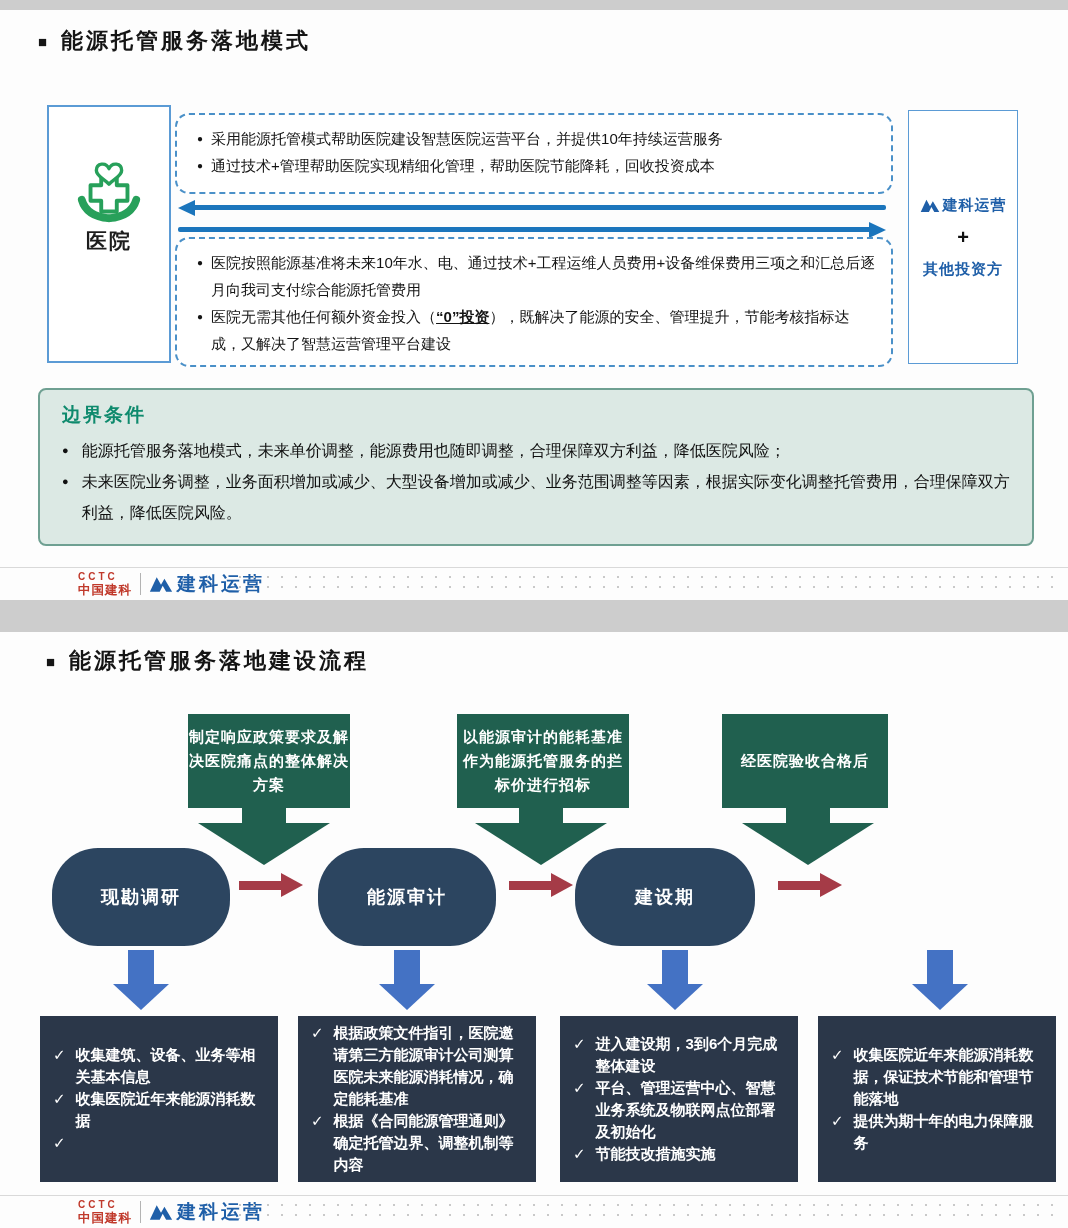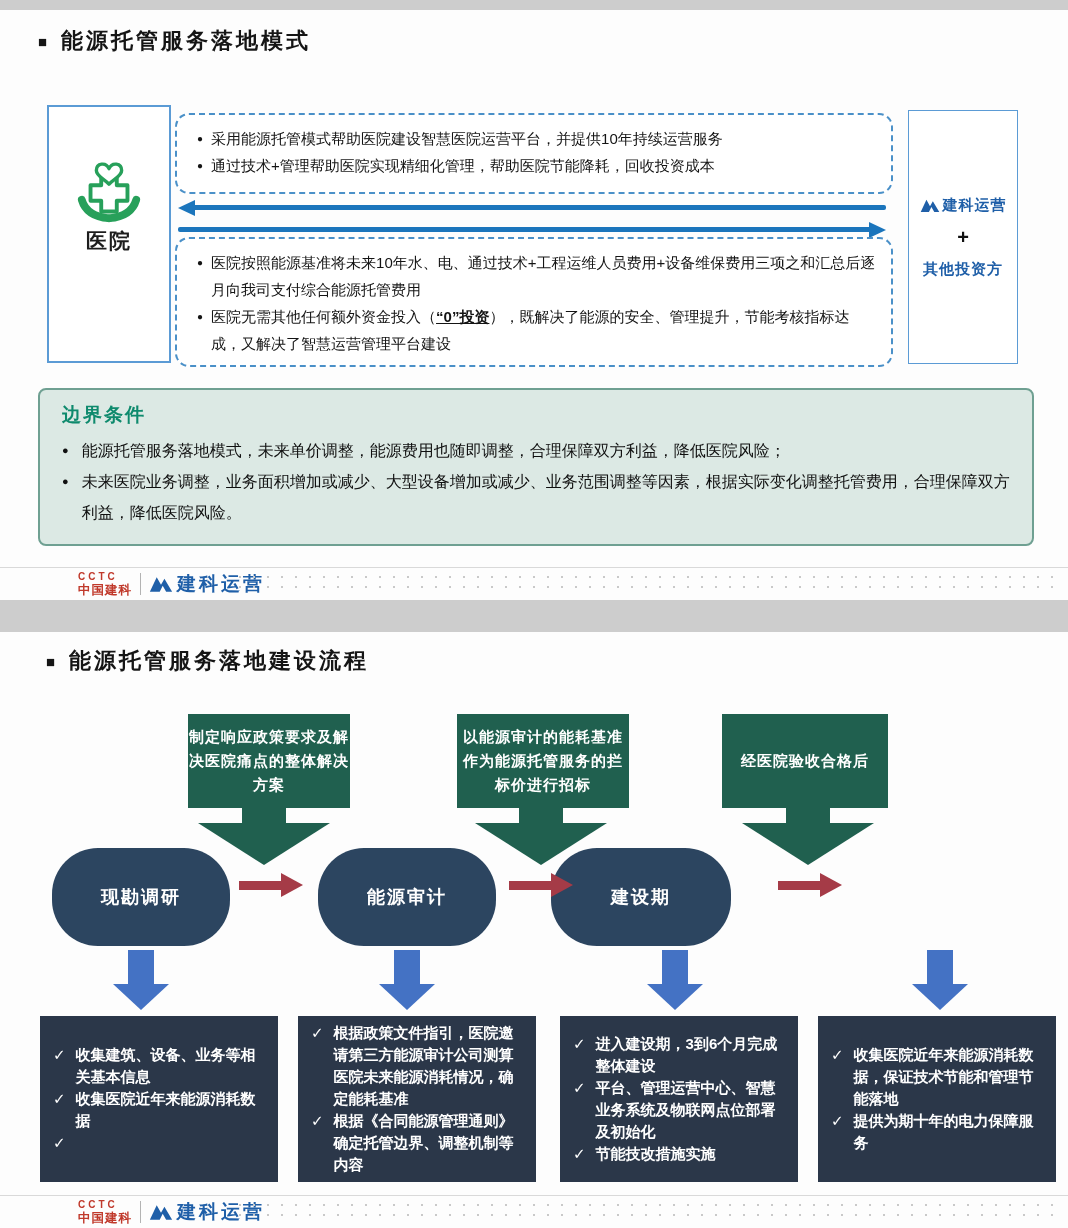--- a/index.html
+++ b/index.html
@@ -103,21 +103,21 @@
   }
   .t1 { left: 198px; } .t2 { left: 475px; } .t3 { left: 742px; }
 
   .oval {
     position: absolute; top: 206px; height: 98px; background: #2c4560; border-radius: 46px;
     color: #fff; font-weight: bold; font-size: 18px; letter-spacing: 2px;
     display: flex; align-items: center; justify-content: center; margin-top: 10px;
   }
   .o1 { left: 52px; width: 178px; }
   .o2 { left: 318px; width: 178px; }
-  .o3 { left: 551px; width: 180px; text-align: center; }
+  .o3 { left: 575px; width: 180px; text-align: center; }
   .o4 { left: 855px; width: 170px; }
 
   .red-arrow { position: absolute; top: 241px; width: 64px; height: 24px; }
   .red-arrow .shaft { position: absolute; left: 0; top: 8px; width: 42px; height: 9px; background: #a53b47; }
   .red-arrow .head { position: absolute; left: 42px; top: 0; width: 0; height: 0;
     border-top: 12px solid transparent; border-bottom: 12px solid transparent; border-left: 22px solid #a53b47; }
   .r1 { left: 239px; } .r2 { left: 509px; } .r3 { left: 778px; }
 
   .blue-arrow { position: absolute; top: 318px; width: 56px; height: 60px; }
   .blue-arrow .stem-v { position: absolute; left: 15px; top: 0; width: 26px; height: 34px; background: #4472c4; }

